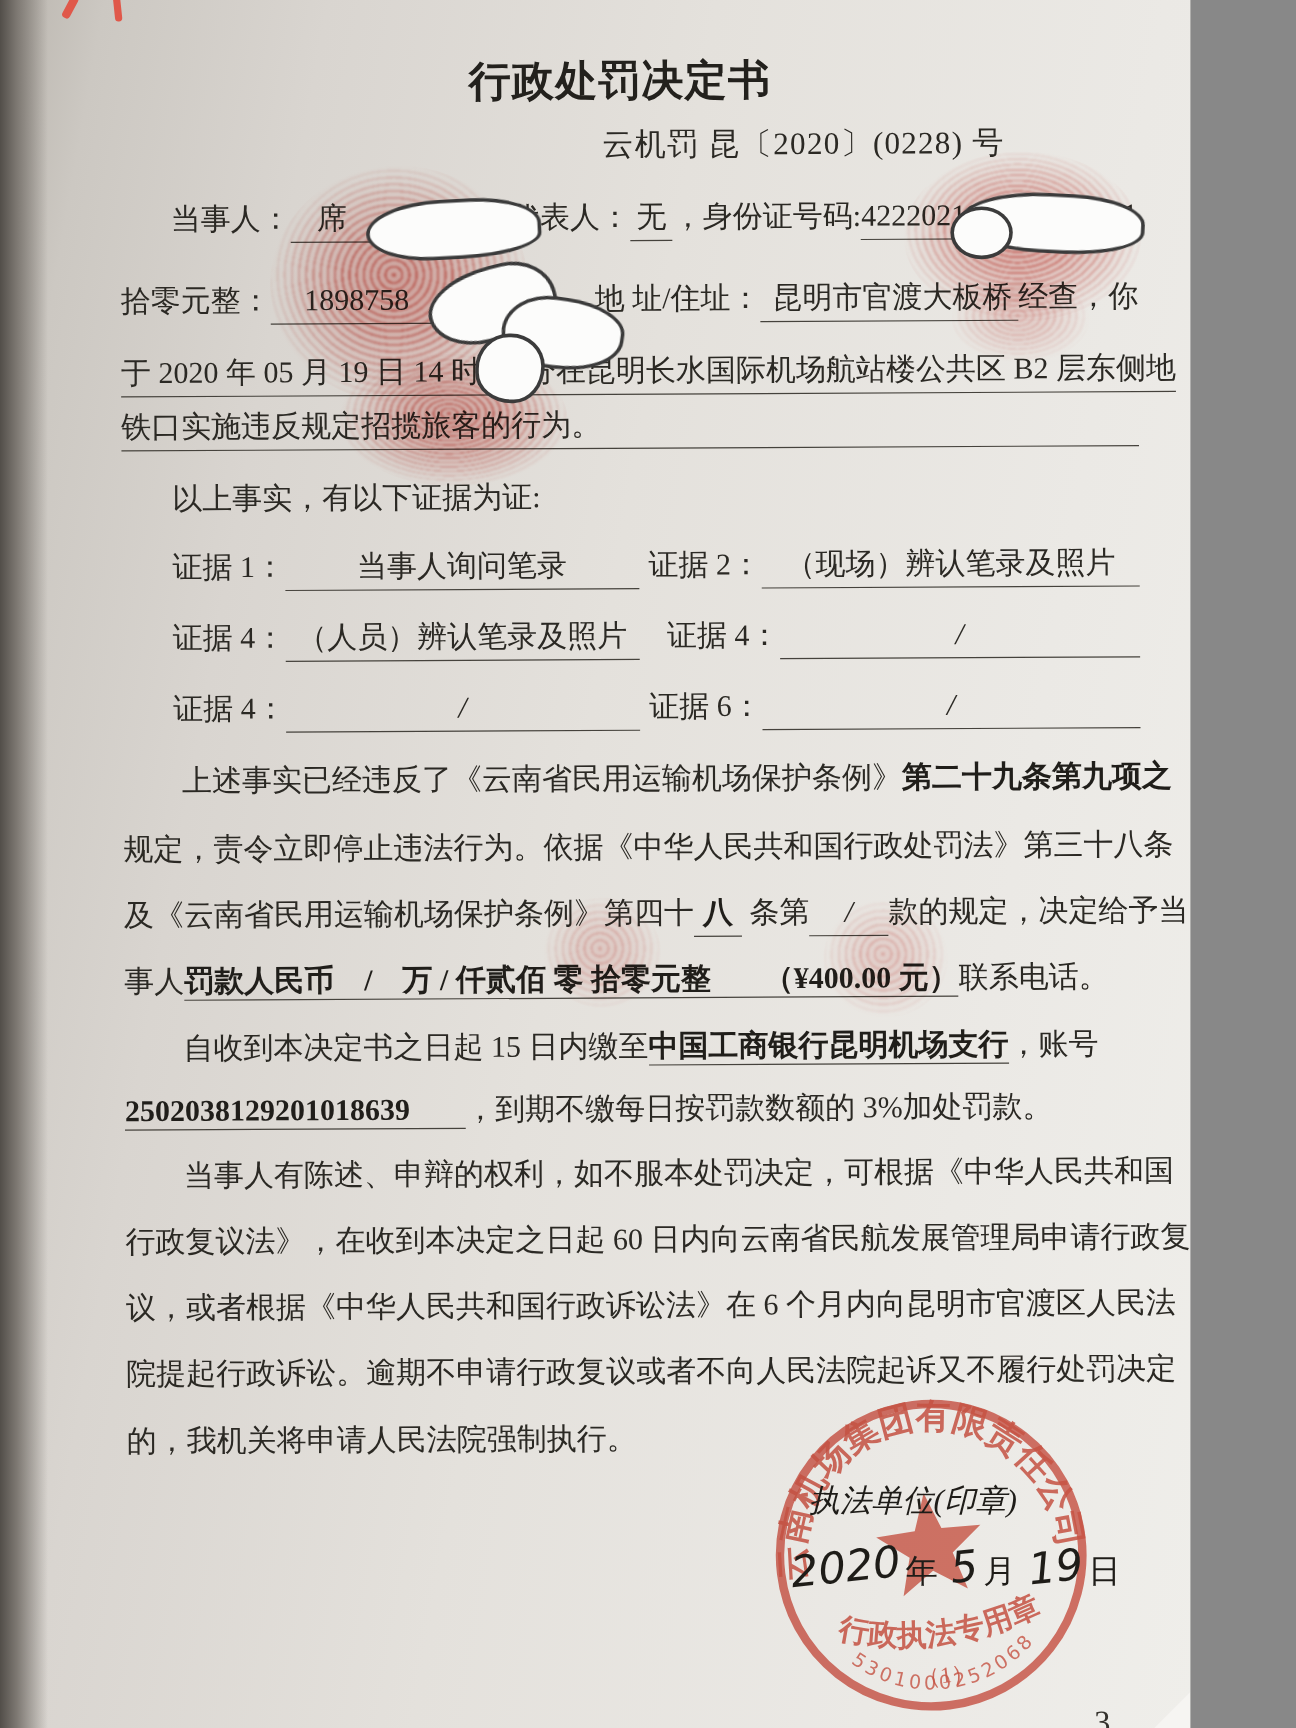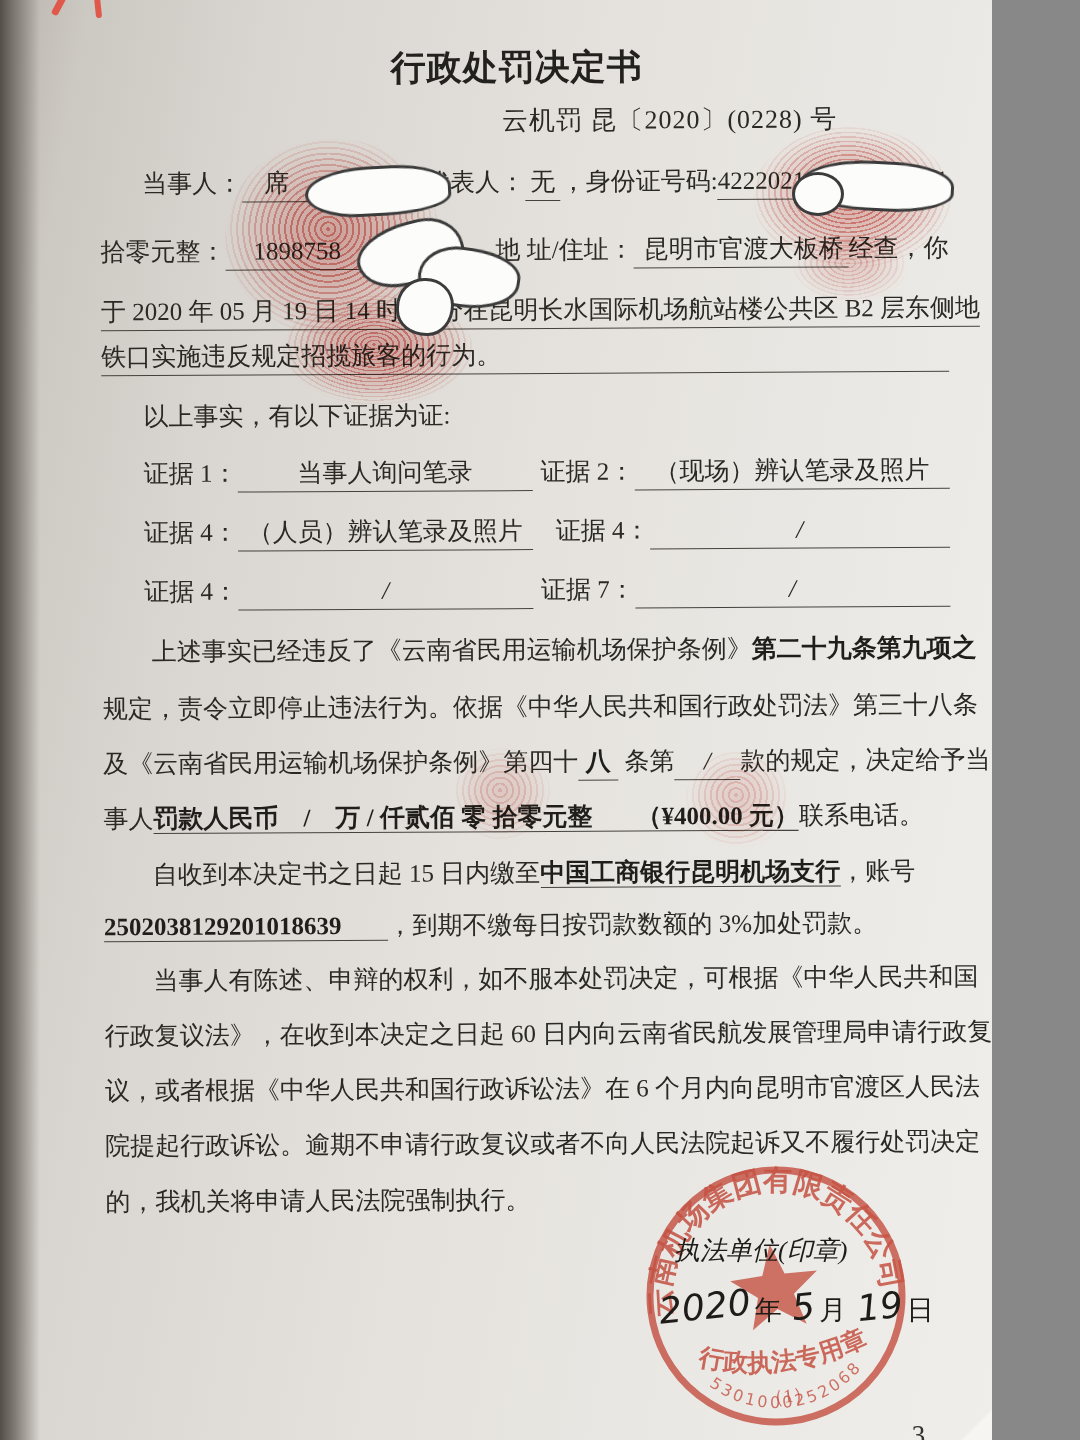--- a/index.html
+++ b/index.html
@@ -117,21 +117,21 @@
     </div>
     <div class="line flex ind2" style="top:514px;">
       <span>证据 4：</span>
       <span class="u ctr" style="width:295px;">（人员）辨认笔录及照片</span>
       <span style="margin-left:23px;">证据 4：</span>
       <span class="u fill ctr slash">/</span>
     </div>
     <div class="line flex ind2" style="top:573px;">
       <span>证据 4：</span>
       <span class="u ctr slash" style="width:295px;">/</span>
-      <span style="margin-left:8px;">证据 7：</span>
+      <span style="margin-left:8px;">证据 6：</span>
       <span class="u fill ctr slash">/</span>
     </div>
 
     <div class="line ind" style="top:633px;"><span>上述事实已经违反了《云南省民用运输机场保护条例》</span><span class="b">第二十九条第九项之</span></div>
     <div class="line" style="top:690px;">规定，责令立即停止违法行为。依据《中华人民共和国行政处罚法》第三十八条</div>
     <div class="line" style="top:745px;"><span>及《云南省民用运输机场保护条例》第四十</span><span class="u b ctr" style="width:40px;">八</span><span> 条第</span><span class="u ctr slash" style="width:66px;">/</span><span>款的规定，决定给予当</span></div>
     <div class="line" style="top:800px;"><span>事人</span><span class="u b"><span>罚款人民币　/　万 / 仟贰佰 零 拾零元整</span><span class="gap"></span><span>（¥400.00 元）</span></span><span>联系电话。</span></div>
 
     <div class="line ind" style="top:856px;"><span>自收到本决定书之日起 15 日内缴至</span><span class="u b">中国工商银行昆明机场支行</span><span>，账号</span></div>
     <div class="line" style="top:908px;"><span class="u b" style="padding-right:46px;">2502038129201018639</span><span>，到期不缴每日按罚款数额的 3%加处罚款。</span></div>

